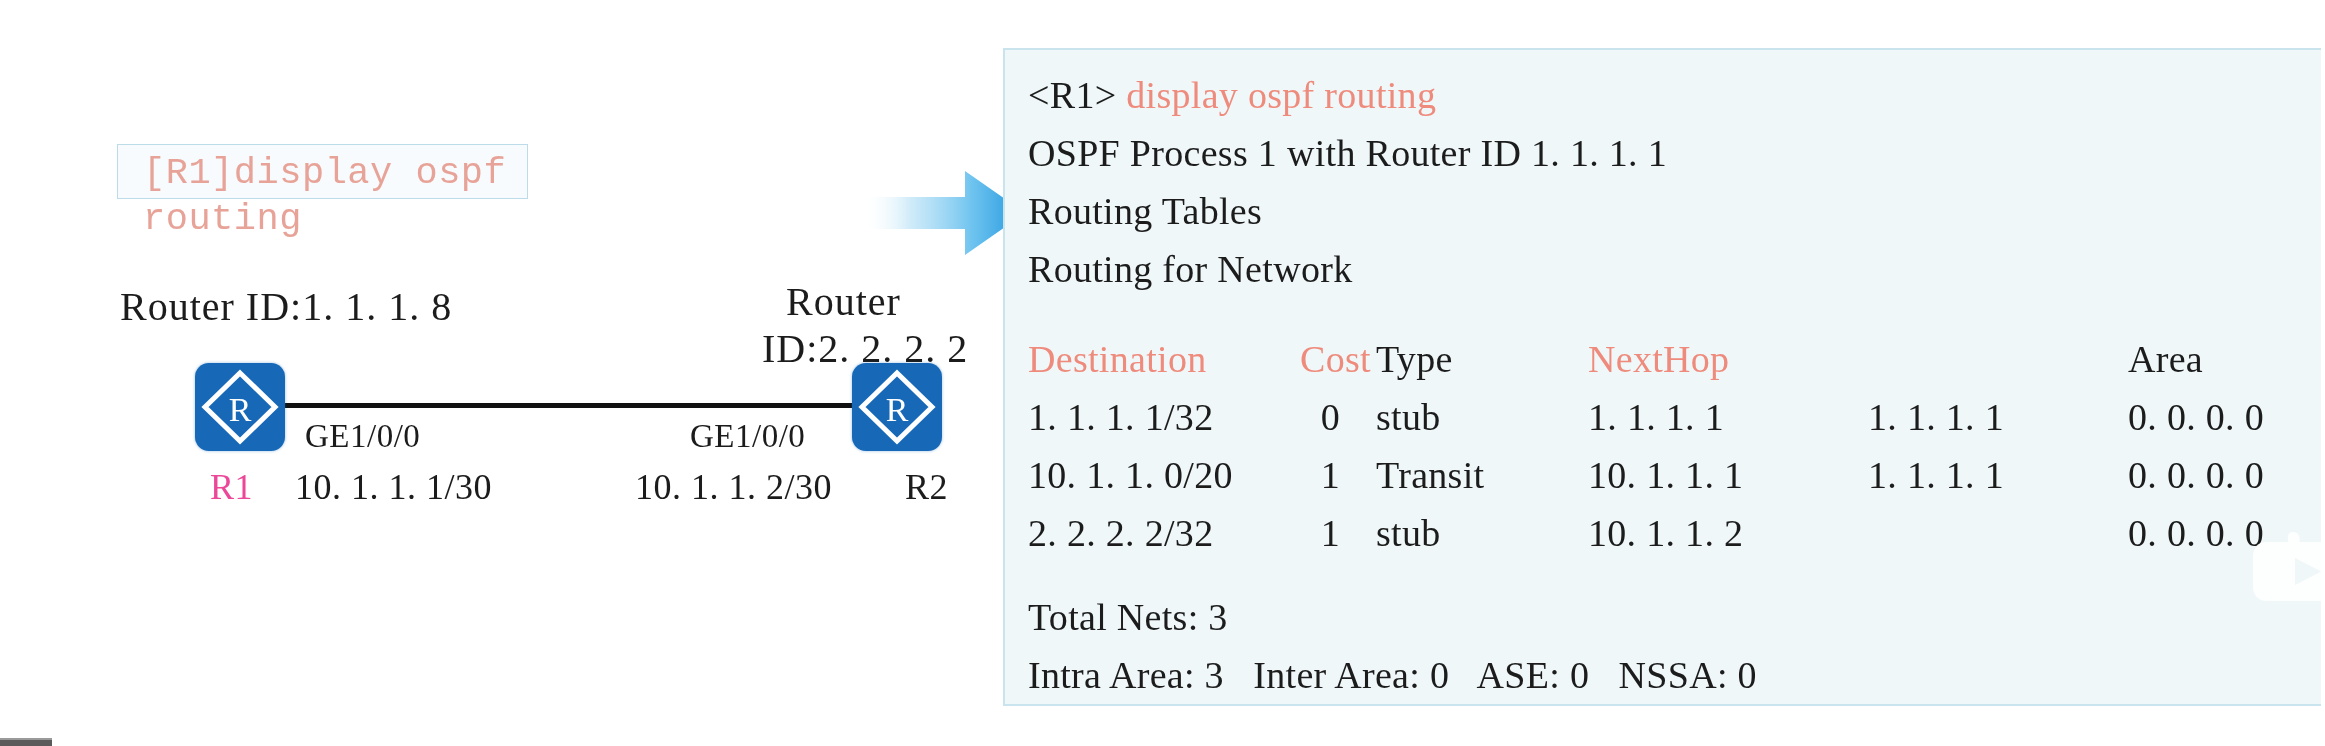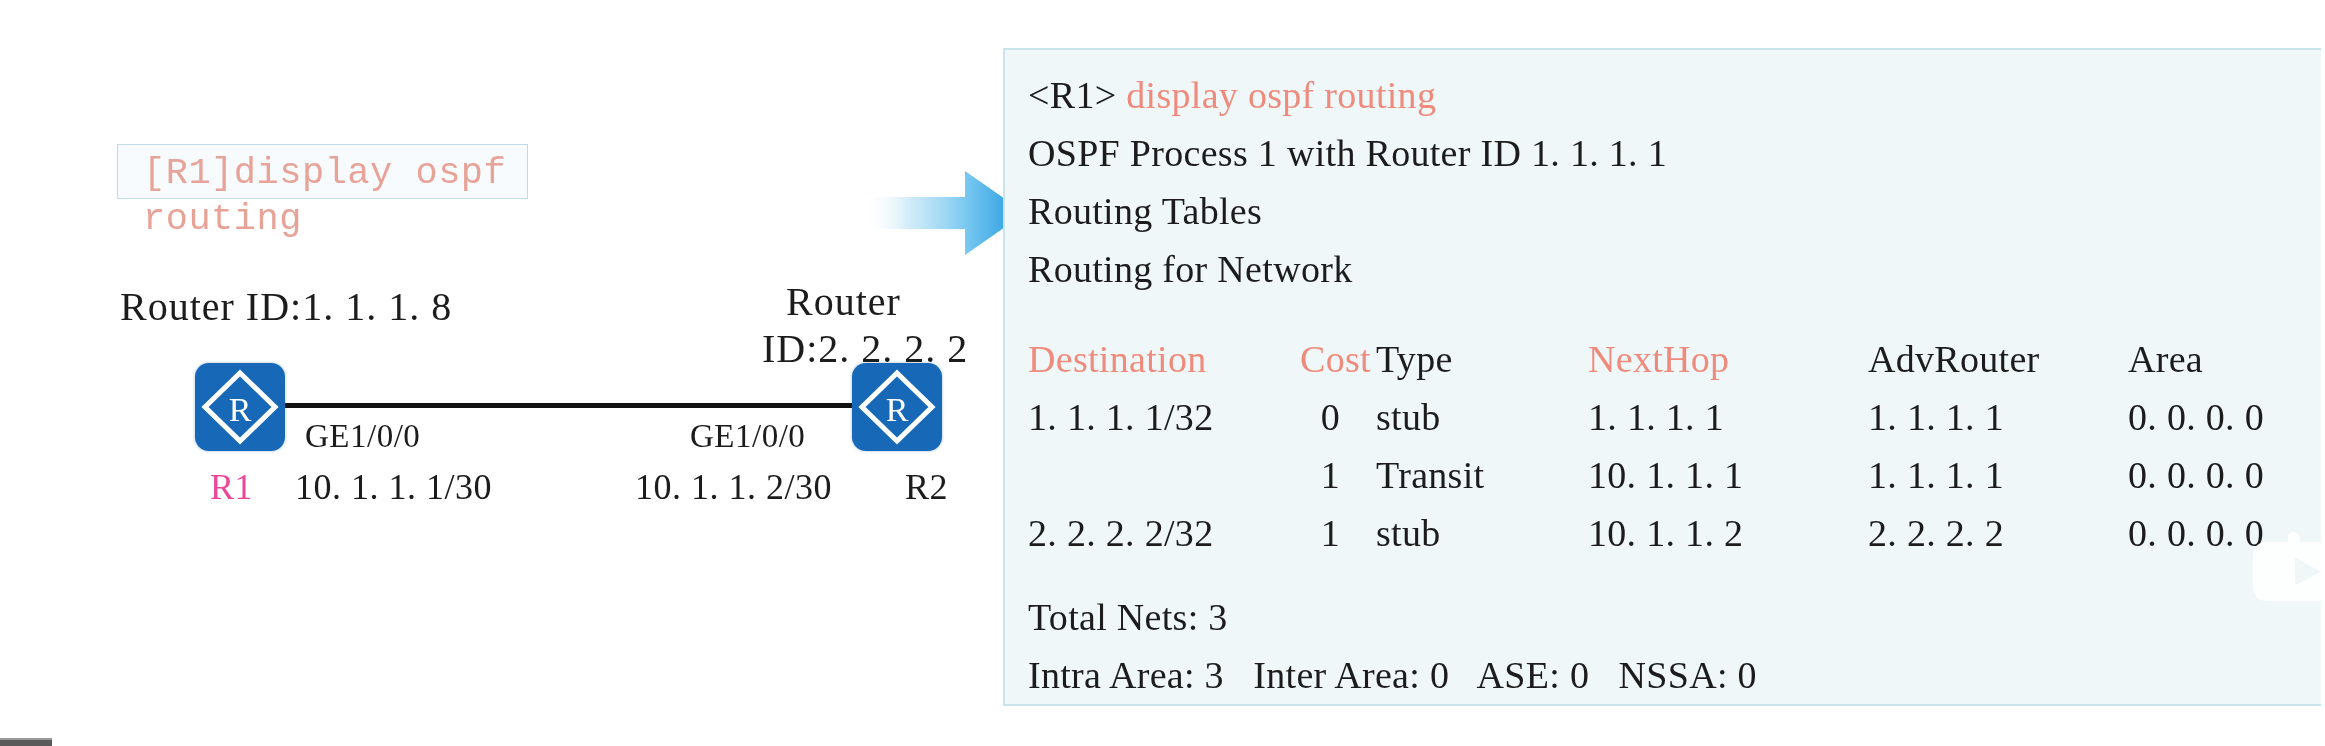--- a/index.html
+++ b/index.html
@@ -267,47 +267,46 @@
 
     <div class="term-line">OSPF Process 1 with Router ID 1. 1. 1. 1</div>
     <div class="term-line">Routing Tables</div>
     <div class="term-line">Routing for Network</div>
 
     <div class="term-row hdr">
       <span class="c-dest red">Destination</span>
       <span class="c-cost red">Cost</span>
       <span class="c-type">Type</span>
       <span class="c-next red">NextHop</span>
-      <span class="c-adv">AdvRouter</span>
       <span class="c-area">Area</span>
     </div>
 
     <div class="term-row">
       <span class="c-dest">1. 1. 1. 1/32</span>
       <span class="c-cost">0</span>
       <span class="c-type">stub</span>
       <span class="c-next">1. 1. 1. 1</span>
       <span class="c-adv">1. 1. 1. 1</span>
       <span class="c-area">0. 0. 0. 0</span>
     </div>
 
     <div class="term-row">
+      <span class="c-dest">10. 1. 1. 0/20</span>
       <span class="c-cost">1</span>
       <span class="c-type">Transit</span>
       <span class="c-next">10. 1. 1. 1</span>
       <span class="c-adv">1. 1. 1. 1</span>
       <span class="c-area">0. 0. 0. 0</span>
     </div>
 
     <div class="term-row">
       <span class="c-dest">2. 2. 2. 2/32</span>
       <span class="c-cost">1</span>
       <span class="c-type">stub</span>
       <span class="c-next">10. 1. 1. 2</span>
-      <span class="c-adv">2. 2. 2. 2</span>
       <span class="c-area">0. 0. 0. 0</span>
     </div>
 
     <div class="term-line blank">&nbsp;</div>
 
     <div class="term-line">Total Nets: 3</div>
     <div class="term-line">Intra Area: 3   Inter Area: 0   ASE: 0   NSSA: 0</div>
   </div>
 
   <svg class="abs" id="watermark" viewBox="0 0 86 80">

